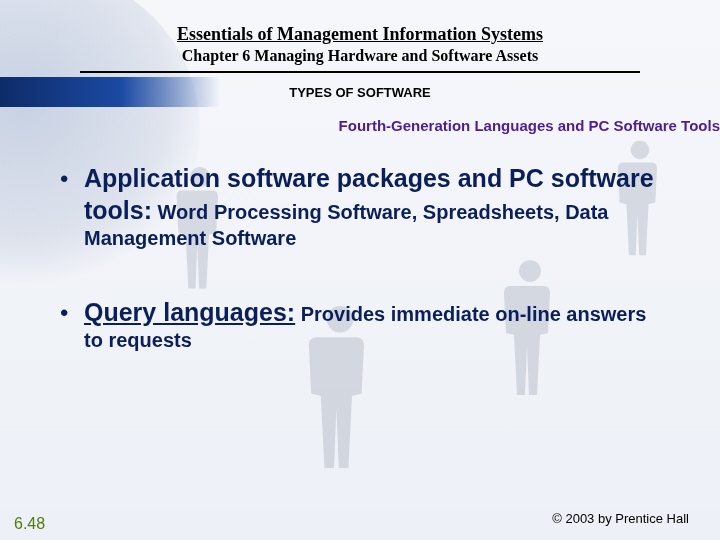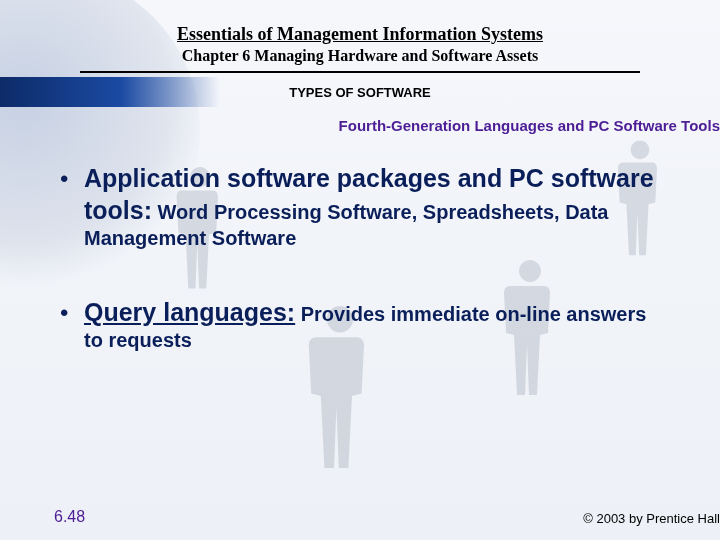--- a/index.html
+++ b/index.html
@@ -125,30 +125,29 @@
     font-size: 25px;
     font-weight: bold;
   }
   .rest {
     font-size: 20px;
     font-weight: bold;
   }
   .footer-left {
     position: absolute;
     left: 14px;
-    bottom: 14px;
+    bottom: 7px;
     font-family: Arial, Helvetica, sans-serif;
     font-size: 16px;
-    color: #4c1d95;
-    z-index: 2;
-    margin-left: 40px;
+    color: #4d7c0f;
+    z-index: 2;
   }
   .footer-right {
     position: absolute;
-    right: 0;
+    right: 31px;
     bottom: 14px;
     font-family: Arial, Helvetica, sans-serif;
     font-size: 13px;
     color: #000;
     z-index: 2;
   }
 </style>
 </head>
 <body>
 

